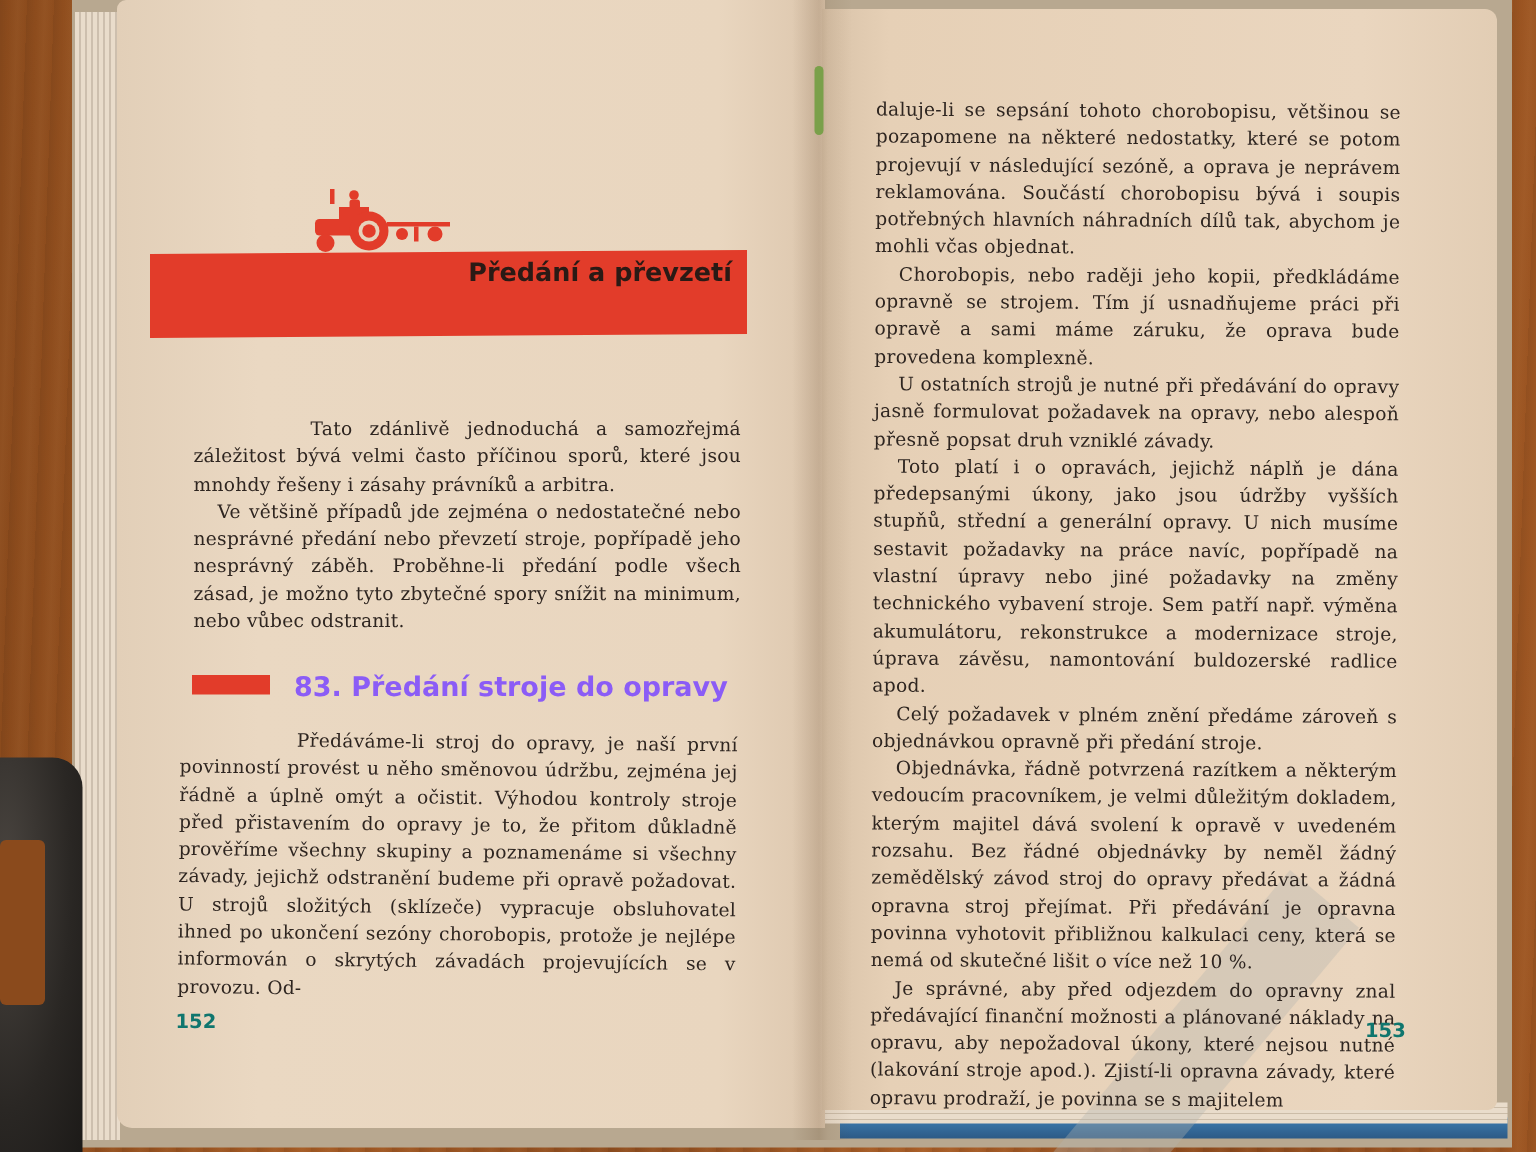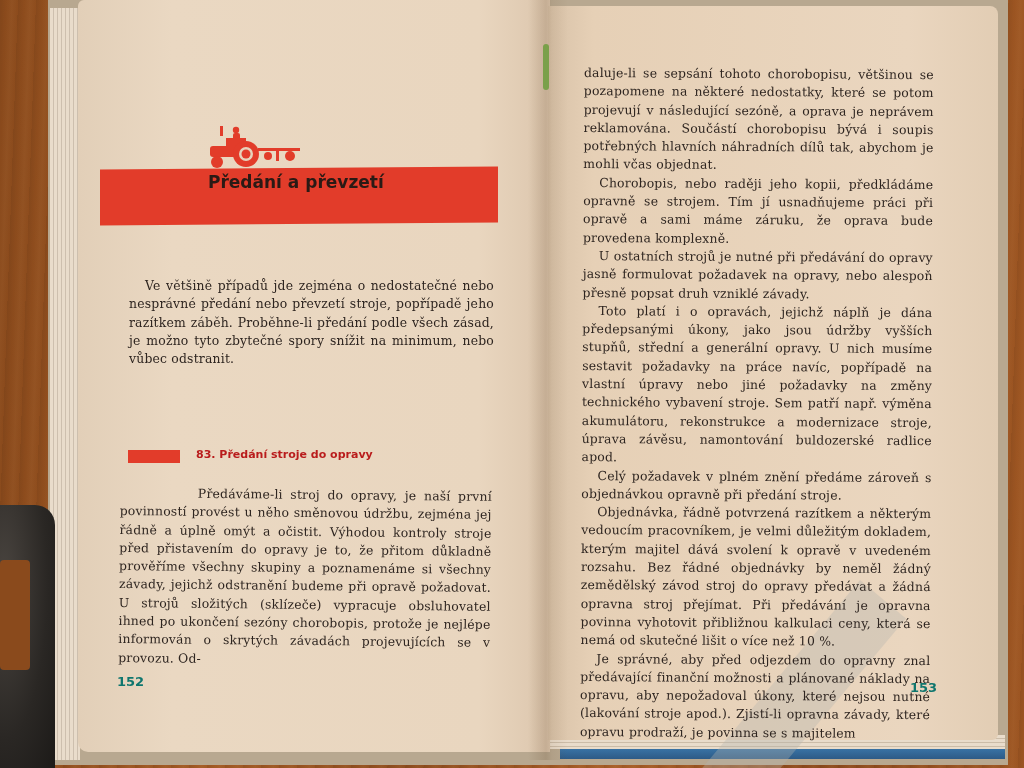--- a/index.html
+++ b/index.html
@@ -67,21 +67,21 @@
     transform-origin: top left;
   }
   .chapter-banner {
     position:absolute; left:100px; top:168px; width:398px; height:56px;
     background:#e23c2a;
     transform: skewY(-0.4deg);
   }
   .chapter-title {
     position:absolute; left:208px; top:171px; width:280px;
     font-family:"DejaVu Sans", sans-serif; font-weight:bold;
-    font-size:17px; line-height:22px; color:#2a1a15;
+    font-size:17px; line-height:22px; color:#2a1a15;text-align:right;
   }
   .tractor {
     position:absolute; left:206px; top:124px; width:100px; height:46px;
   }
   .text-block {
     position:absolute;
     font-family:"DejaVu Serif", serif;
     font-size:12.4px; line-height:18.3px;
     color:#2e2520;
     text-align: justify;
@@ -89,21 +89,21 @@
   }
   .text-block p { margin:0; text-indent: 16px; }
   .text-block p.first-indent { text-indent: 78px; }
   .text-block p.cont { text-indent:0; }
   .left-intro { left:129px; top:277px; width:365px; }
   .section-bar {
     position:absolute; left:128px; top:450px; width:52px; height:13px; background:#e23c2a;
   }
   .section-title {
     position:absolute; left:196px; top:448px;
-    font-family:"DejaVu Sans", sans-serif; font-weight:bold; font-size:11px; color:#b91c1c;
+    font-family:"DejaVu Sans", sans-serif; font-weight:bold; font-size:18px; color:#8b5cf6;
   }
   .left-body { left:120px; top:484px; width:372px; transform: rotate(0.6deg); transform-origin: left top; }
   .right-body { left:584px; top:64px; width:350px; transform: rotate(0.35deg); transform-origin:left top; }
   .page-num {
     position:absolute; font-family:"DejaVu Sans", sans-serif; font-weight:bold; font-size:13px; color:#0f766e;
   }
   .pn-left { left:117px; top:674px; }
   .pn-right { left:910px; top:680px; }
 </style>
 </head>
@@ -138,21 +138,22 @@
   <circle cx="40" cy="30" r="7" fill="#e7d3bc"></circle>
   <circle cx="40" cy="30" r="4.5" fill="#e23c2a"></circle>
 </svg>
 
 <div class="chapter-banner"></div>
 <div class="chapter-title">
   <div>Předání a převzetí</div>
 </div>
 
 <div class="text-block left-intro">
-  <p>Ve většině případů jde zejména o nedostatečné nebo nesprávné předání nebo převzetí stroje, popřípadě jeho razítkem záběh. Proběhne-li předání podle všech zásad, je možno tyto zbytečné spory snížit na minimum, nebo vůbec odstranit.</p>
+  <p class="first-indent">Tato zdánlivě jednoduchá a samozřejmá záležitost bývá velmi často příčinou sporů, které jsou mnohdy řešeny i zásahy právníků a arbitra.</p>
+  <p>Ve většině případů jde zejména o nedostatečné nebo nesprávné předání nebo převzetí stroje, popřípadě jeho nesprávný záběh. Proběhne-li předání podle všech zásad, je možno tyto zbytečné spory snížit na minimum, nebo vůbec odstranit.</p>
 </div>
 
 <div class="section-bar"></div>
 <div class="section-title">83. Předání stroje do opravy</div>
 
 <div class="text-block left-body">
   <p class="first-indent">Předáváme-li stroj do opravy, je naší první povinností provést u něho směnovou údržbu, zejména jej řádně a úplně omýt a očistit. Výhodou kontroly stroje před přistavením do opravy je to, že přitom důkladně prověříme všechny skupiny a poznamenáme si všechny závady, jejichž odstranění budeme při opravě požadovat. U strojů složitých (sklízeče) vypracuje obsluhovatel ihned po ukončení sezóny chorobopis, protože je nejlépe informován o skrytých závadách projevujících se v provozu. Od-</p>
 </div>
 
 <div class="page-num pn-left">152</div>

